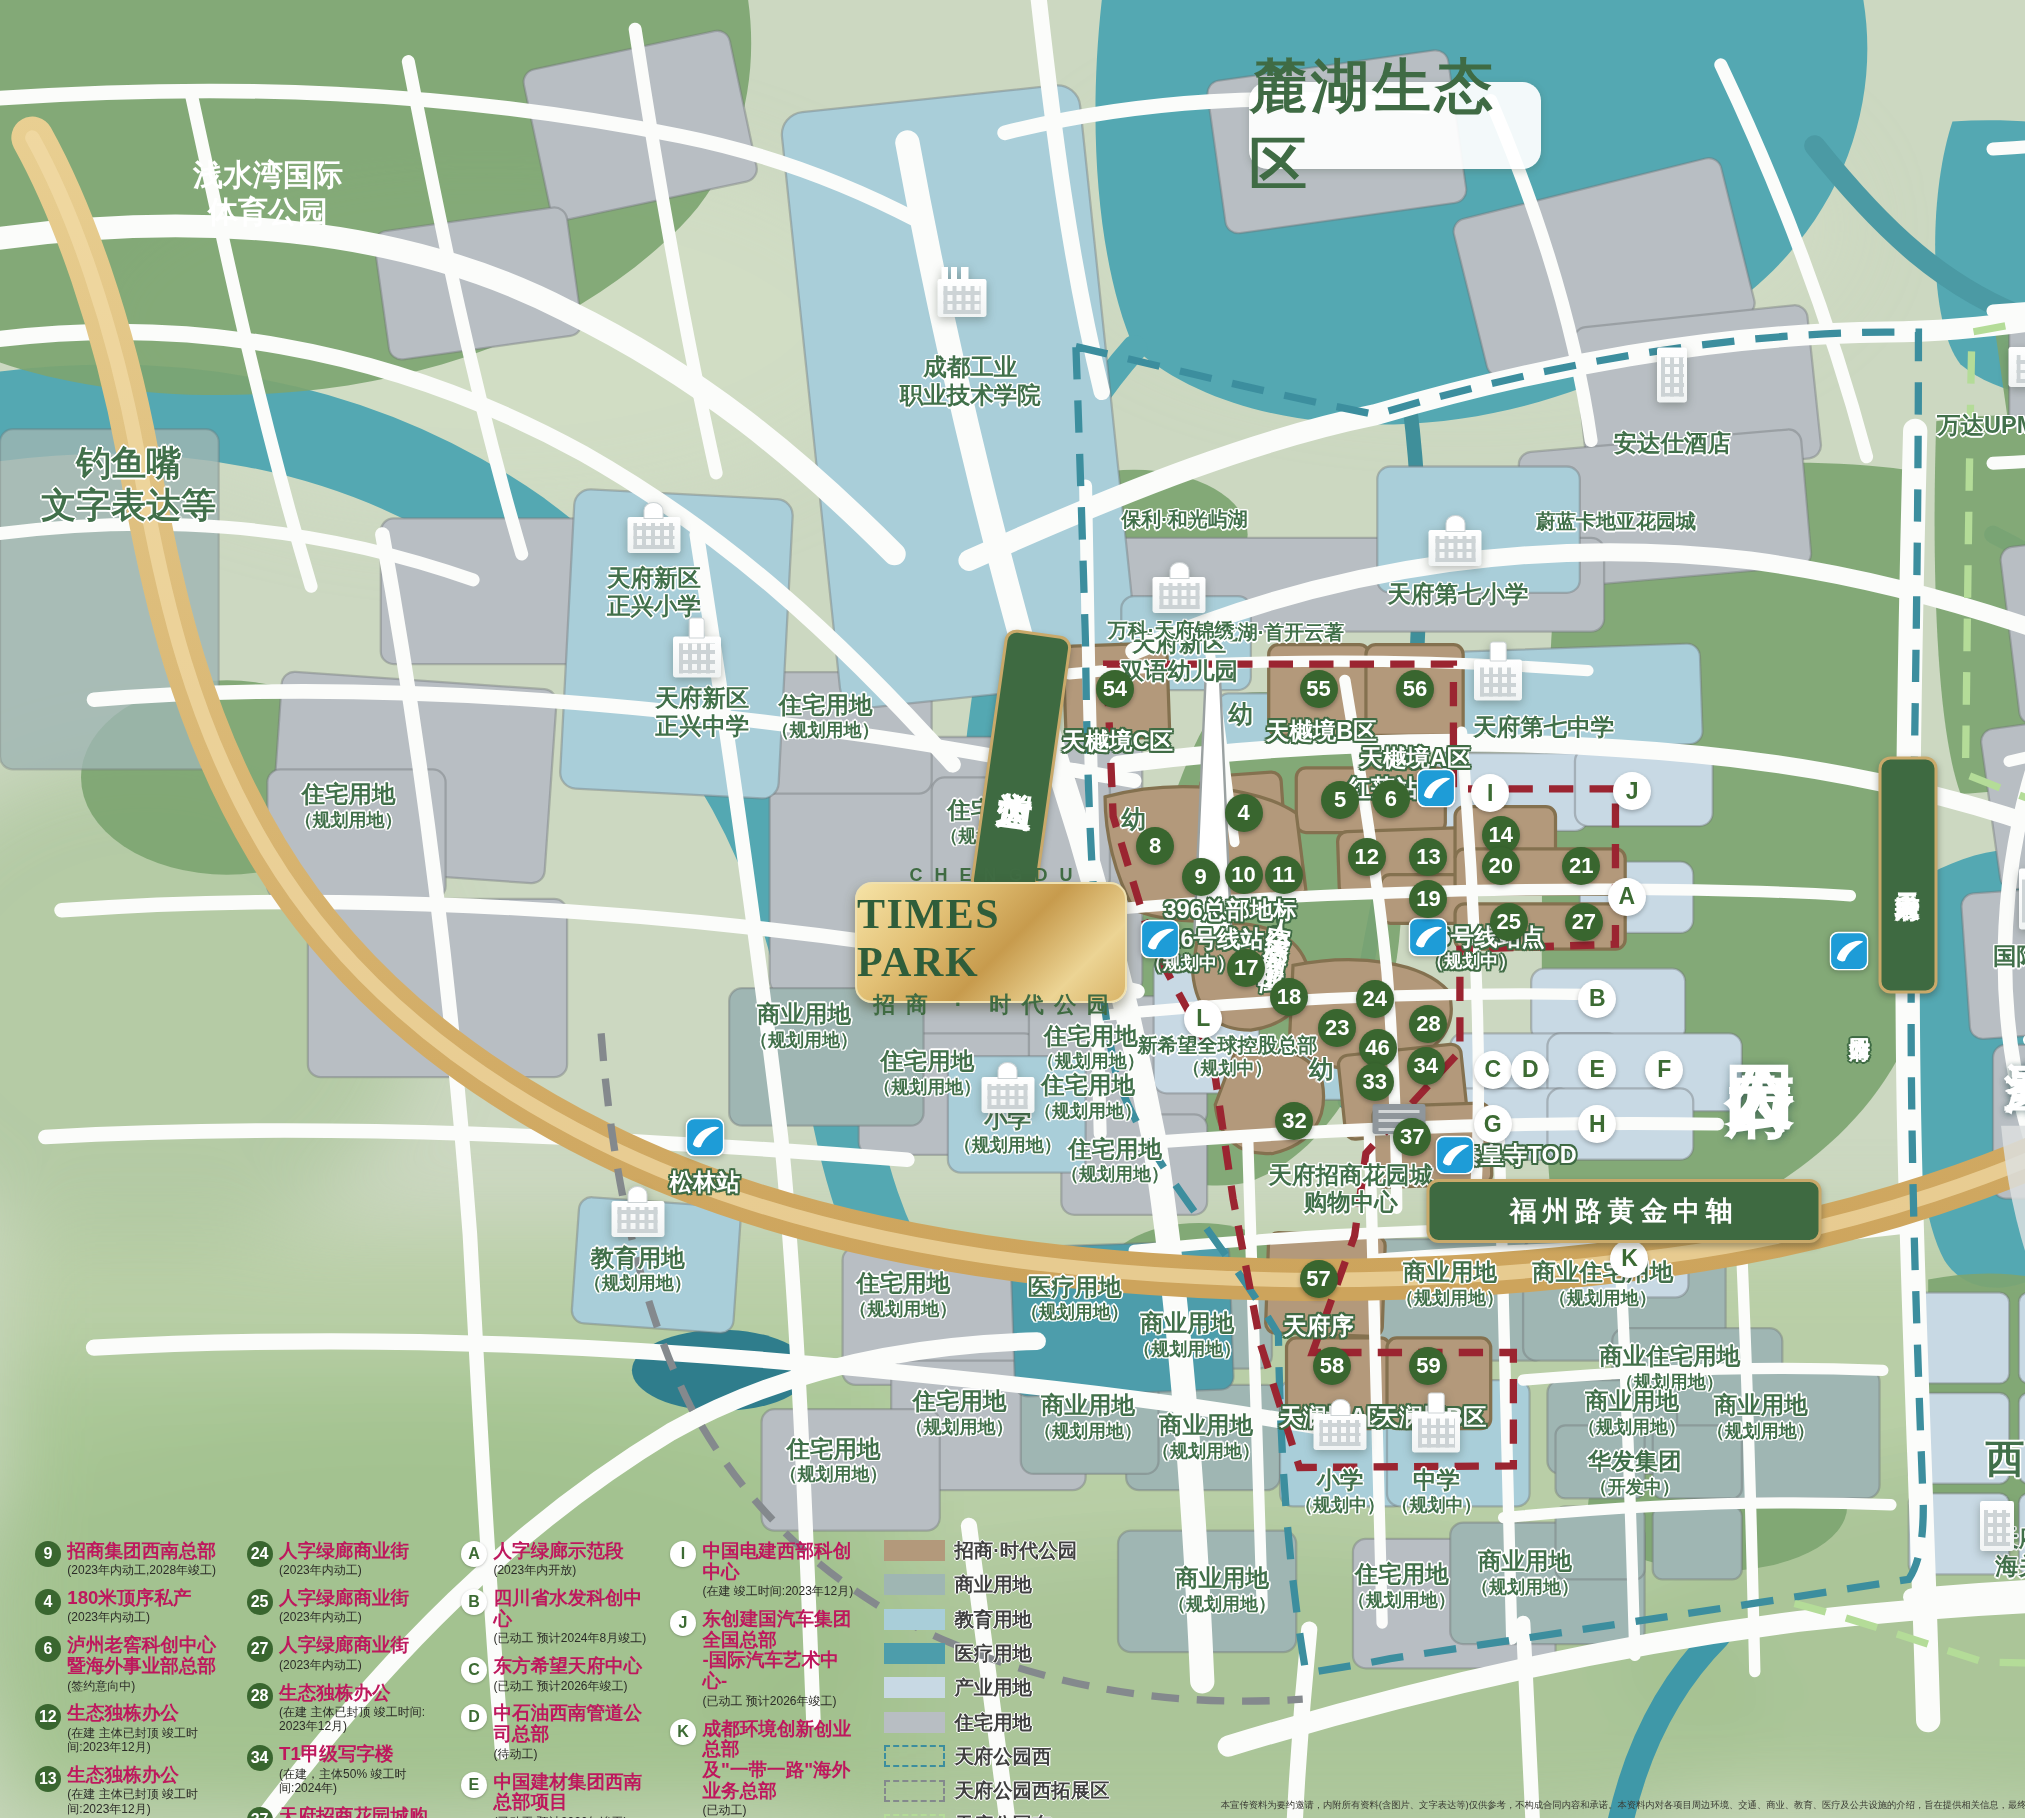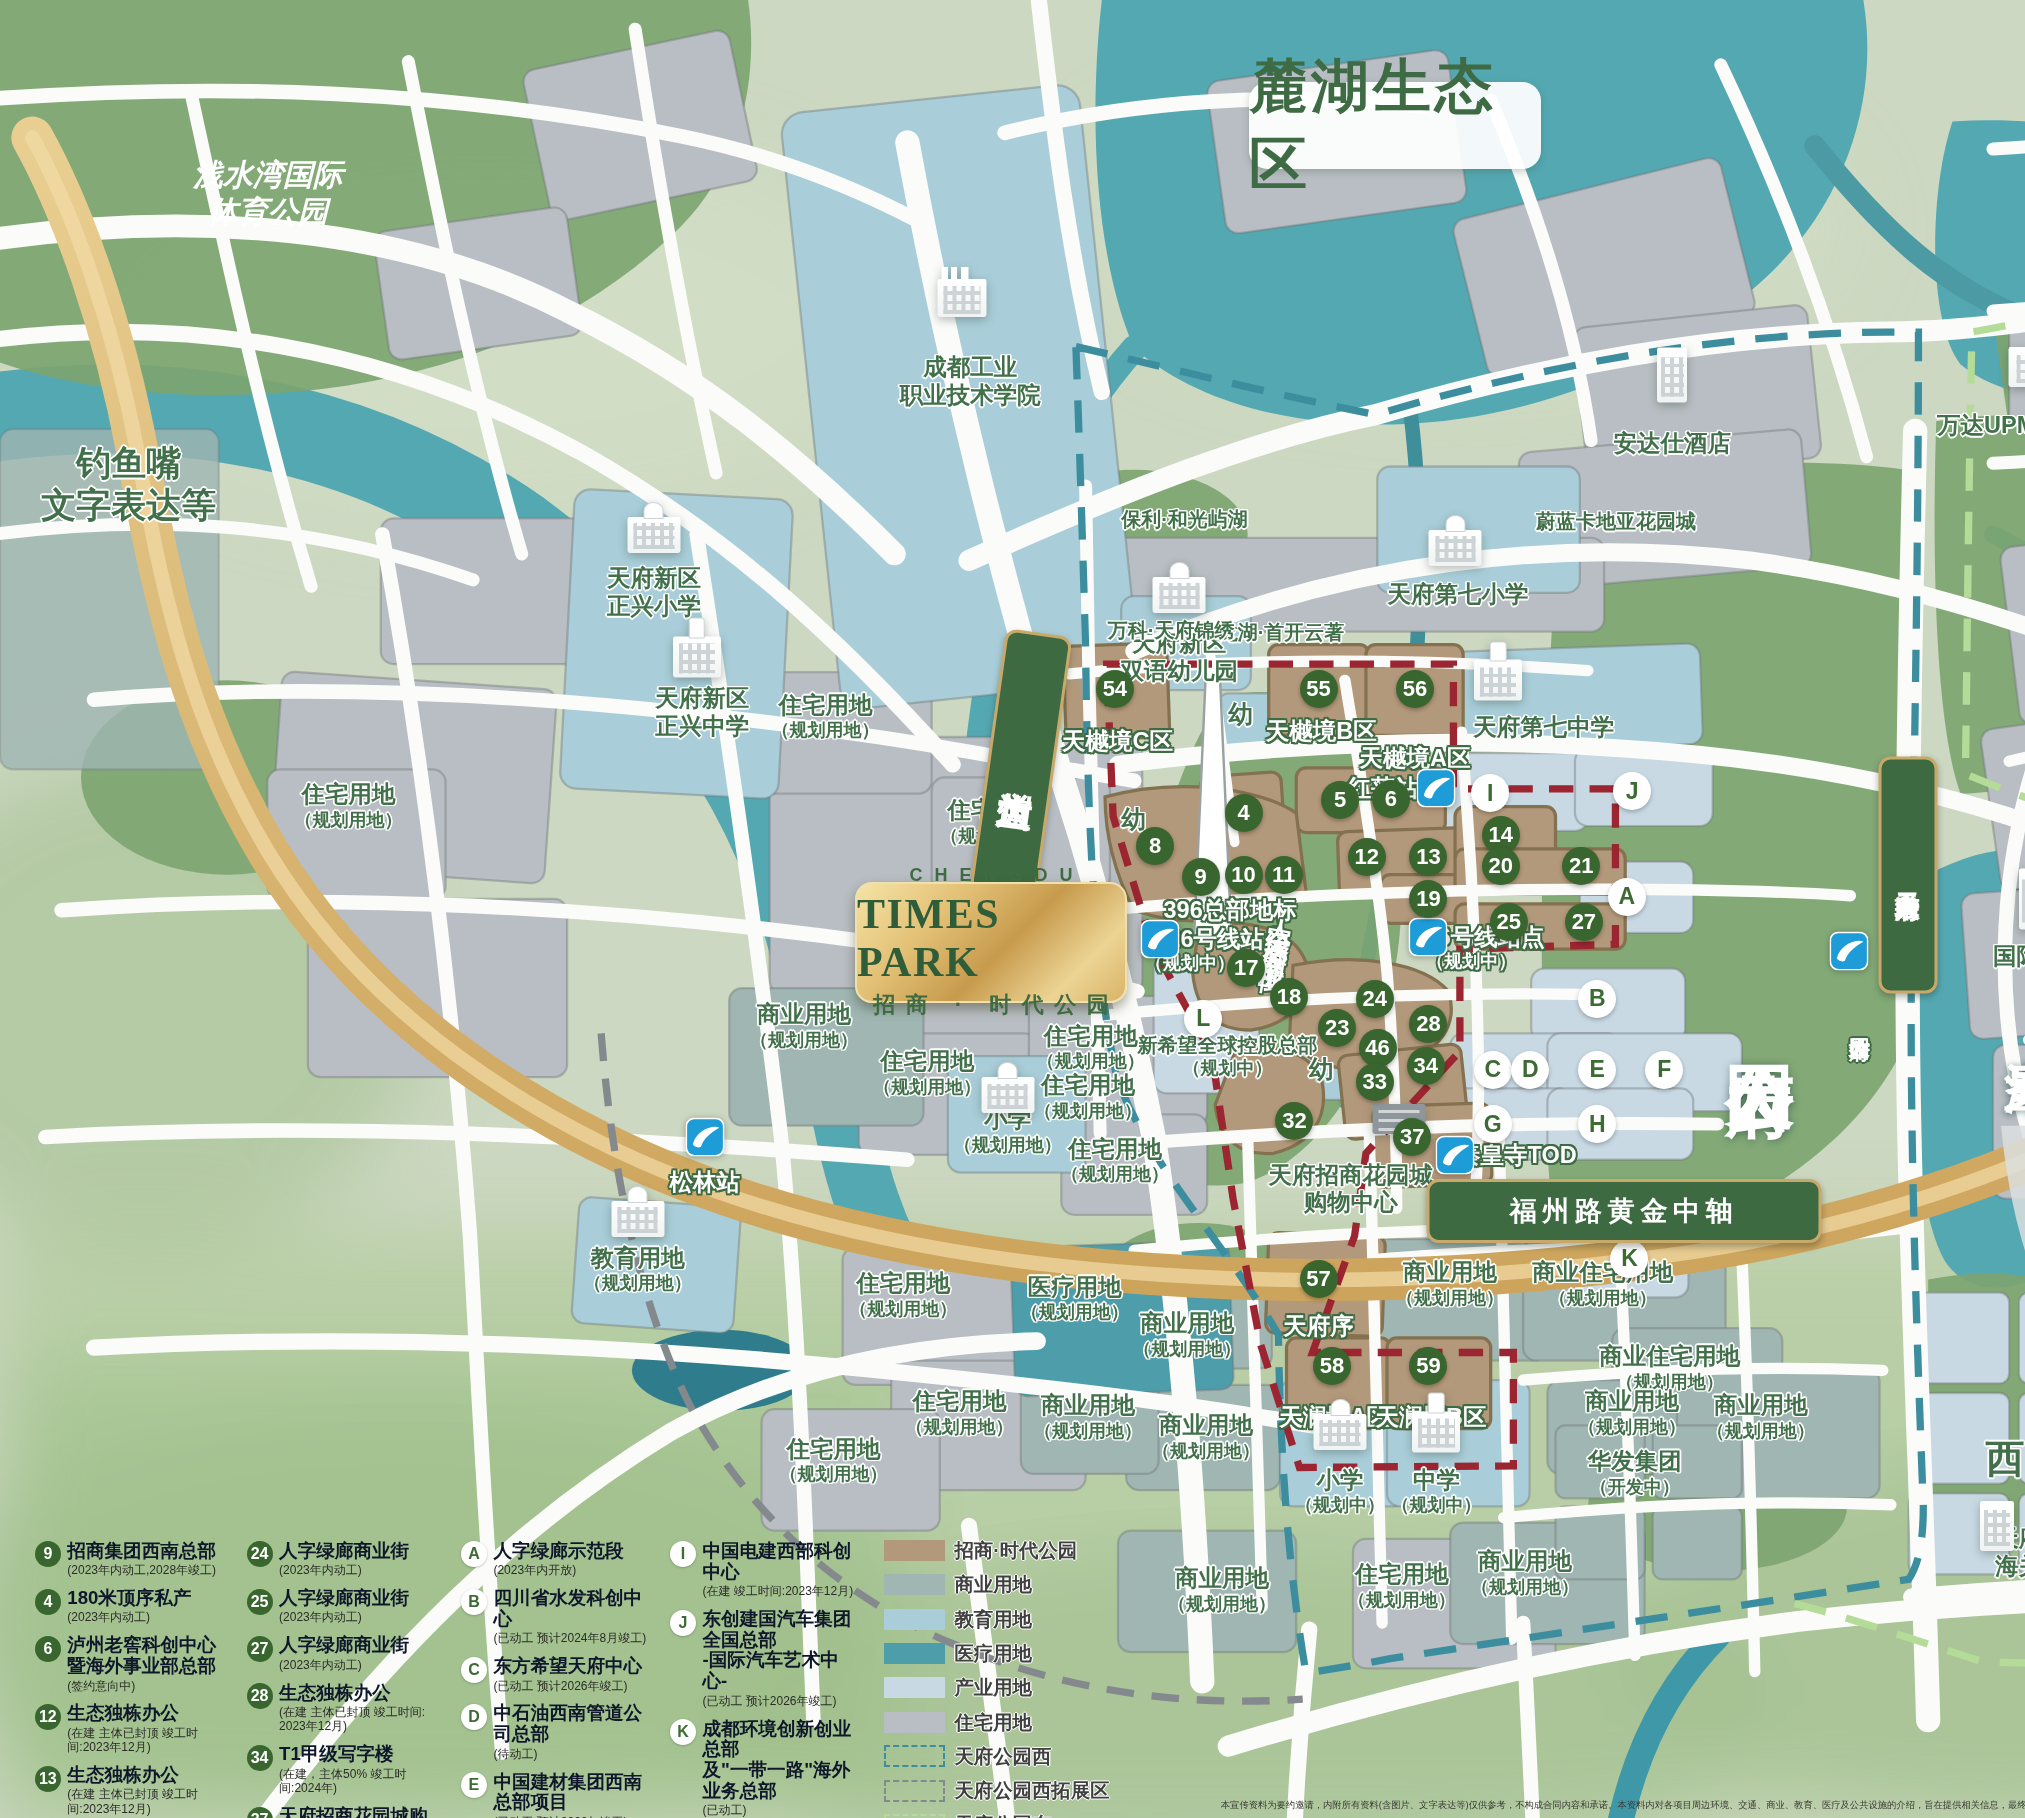--- a/index.html
+++ b/index.html
@@ -18,21 +18,21 @@
   .g.lg .g1{font-size:39px;letter-spacing:4px;}
   .g.xl .g1{font-size:35px;line-height:1.2;}
   .g.kid .g1{font-size:25px;}
 
   
   .w{color:#fff;font-weight:bold;
      text-shadow:2px 0 #3f6b44,-2px 0 #3f6b44,0 2px #3f6b44,0 -2px #3f6b44,1.6px 1.6px #3f6b44,-1.6px -1.6px #3f6b44,1.6px -1.6px #3f6b44,-1.6px 1.6px #3f6b44;}
   .w .w1{font-size:23.5px;line-height:1.2;}
   .w.wxs .w1{font-size:18px;}
   .w.wsm .w1{font-size:21px;}
-  .w.wmed{text-shadow:none;font-style:italic;}
+  .w.wmed{text-shadow:none;}
   .w.wmed .w1{font-size:30px;line-height:1.25;}
   .w.wlg{text-shadow:0 1.6px 7.3px rgba(20,60,60,.4);}
   .w.wlg .w1{font-size:53px;}
   .w.wxl{text-shadow:0 1.6px 8px rgba(20,60,60,.35);}
   .w.wxl .w1{font-size:70px;}
   .w.wpark .w1{font-size:25px;letter-spacing:6.5px;}
   .vert{writing-mode:vertical-rl;text-orientation:upright;}
 
   
   .road{color:#3c4248;font-weight:600;font-size:23px;
@@ -101,21 +101,21 @@
      box-shadow:0 2.4px 7.3px rgba(60,80,60,.25);}
   .luhu span{font-size:58px;font-weight:bold;color:#3f6b44;letter-spacing:4px;}
 
   
   .lcol{position:absolute;display:flex;flex-direction:column;gap:10.5px;width:190px;}
   .lrow{display:flex;gap:6.5px;align-items:flex-start;}
   .lnum{flex:none;width:26px;height:26px;border-radius:50%;background:#39662f;color:#fff;
      display:flex;align-items:center;justify-content:center;font-size:16px;font-weight:bold;margin-top:0.8px;}
   .letters .lnum{background:#fff;color:#3c6b33;box-shadow:0 0.8px 2.4px rgba(0,0,0,.25);}
   .lbody{display:flex;flex-direction:column;}
-  .lname{font-size:18.6px;font-weight:bold;color:#0f172a;line-height:1.12;}
+  .lname{font-size:18.6px;font-weight:bold;color:#be185d;line-height:1.12;}
   .lsub{font-size:12px;color:#2c2c28;line-height:1.2;margin-top:1.6px;}
   .crow{display:flex;align-items:center;gap:9px;}
   .sw{flex:none;width:61px;height:21px;background:var(--c);}
   .crow.dash .sw{background:transparent;border:2.4px dashed var(--c);height:18px;width:57px;}
   .clabel{font-size:19.4px;font-weight:bold;color:#404040;
      text-shadow:1.2px 0 #fff,-1.2px 0 #fff,0 1.2px #fff,0 -1.2px #fff;}
 
   .disclaimer{position:absolute;right:0.6%;top:98.9%;font-size:9.3px;color:#3a3a33;white-space:nowrap;}
 </style>
 </head>

